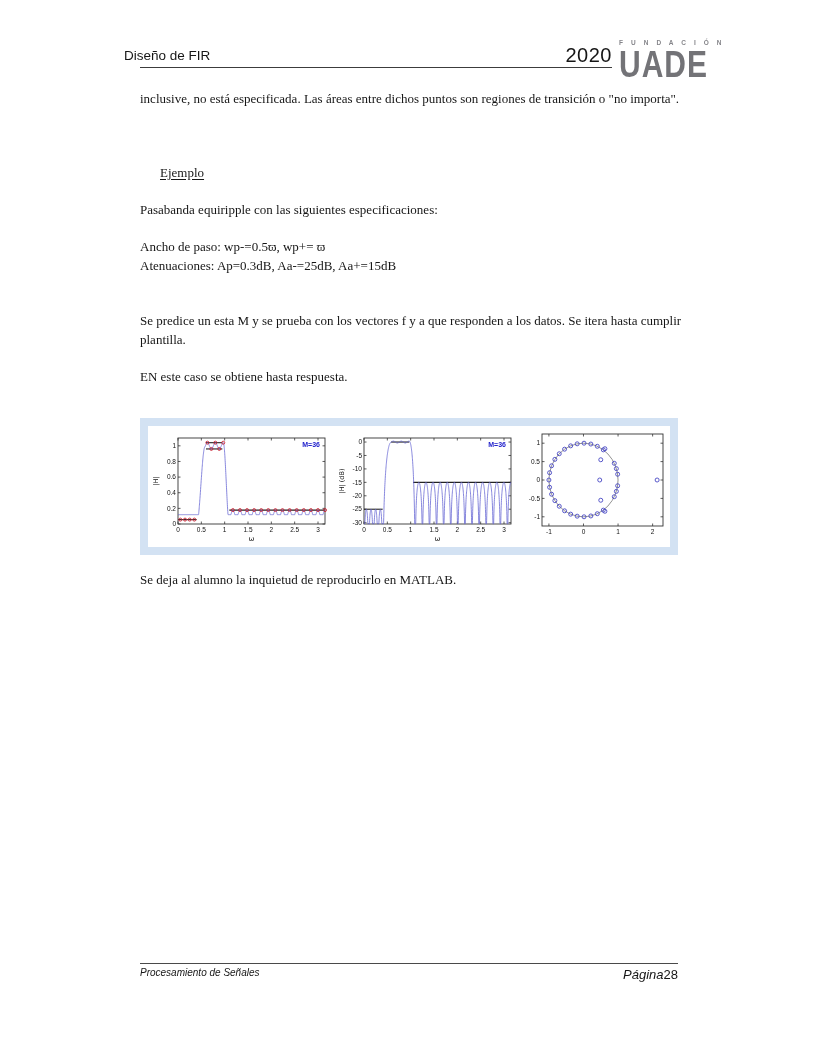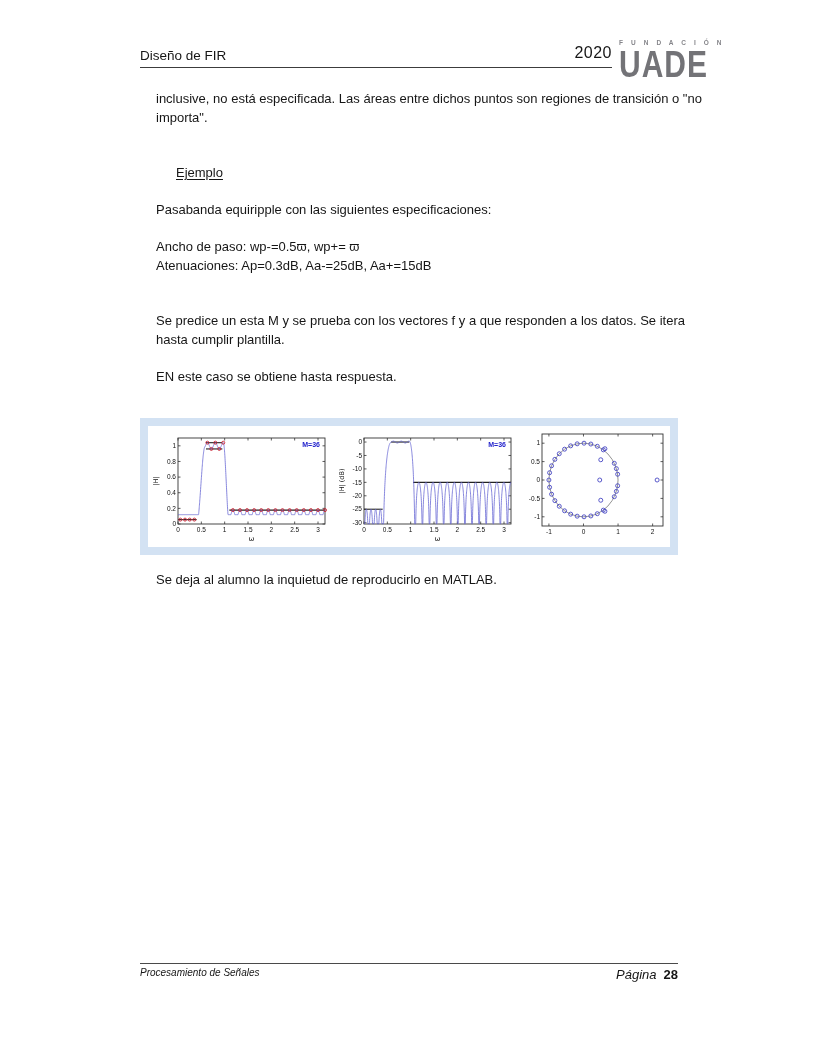--- a/index.html
+++ b/index.html
@@ -1,35 +1,35 @@
 <!DOCTYPE html>
 <html><head>
 <meta charset="utf-8">
 <style>
   html,body{margin:0;padding:0;background:#ffffff;}
   .page{position:relative;width:817px;height:1057px;background:#ffffff;
         font-family:"Liberation Sans",sans-serif;color:#161616;overflow:hidden;}
   .abs{position:absolute;}
-  .body-text{font-size:13px;line-height:19px;left:156px;width:548px;}
-  .header-title{left:140px;top:48px;font-size:13.5px;}
+  .body-text{font-size:13px;line-height:19px;left:140px;width:548px;font-family:Liberation Serif, serif;}
+  .header-title{left:124px;top:48px;font-size:13.5px;}
   .header-rule{left:140px;top:67px;width:472px;border-top:1.6px solid #3c3c3c;height:0;}
-  .header-year{left:548px;top:44px;width:64px;text-align:right;font-size:16px;letter-spacing:.5px;}
+  .header-year{left:548px;top:44px;width:64px;text-align:right;font-size:20px;letter-spacing:.5px;}
   .logo{left:619px;top:39px;width:92px;color:#737377;text-align:left;}
   .logo-top{font-size:6.5px;font-weight:bold;letter-spacing:3.1px;color:#85858a;white-space:nowrap;}
   .logo-main{font-size:30px;font-weight:bold;letter-spacing:1px;line-height:29px;
              transform:scaleY(1.22);transform-origin:top left;}
   .example-heading{text-decoration:underline;text-underline-offset:2px;margin-left:20px;}
   .figure{left:140px;top:418px;width:538px;height:137px;box-sizing:border-box;
           border:8px solid #d3e2f3;background:#ffffff;}
   .figure svg{position:absolute;}
   .footer-rule{left:140px;top:963px;width:538px;border-top:1.5px solid #4a4a4a;height:0;}
   .footer-left{left:140px;top:967px;font-size:10px;font-style:italic;}
   .footer-right{left:140px;top:967px;width:538px;text-align:right;font-size:13px;}
   .footer-right .lbl{font-style:italic;}
-  .footer-right .num{font-style:normal;margin-left:7px;font-weight:bold;}
+  .footer-right .num{font-style:normal;margin-left:0;}
 </style>
 </head>
 <body>
 
 <div class="page">
 
   <div class="abs header-title">Diseño de FIR</div>
   <div class="abs header-year">2020</div>
   <div class="abs logo">
     <div class="logo-top">F U N D A C I Ó N</div>

